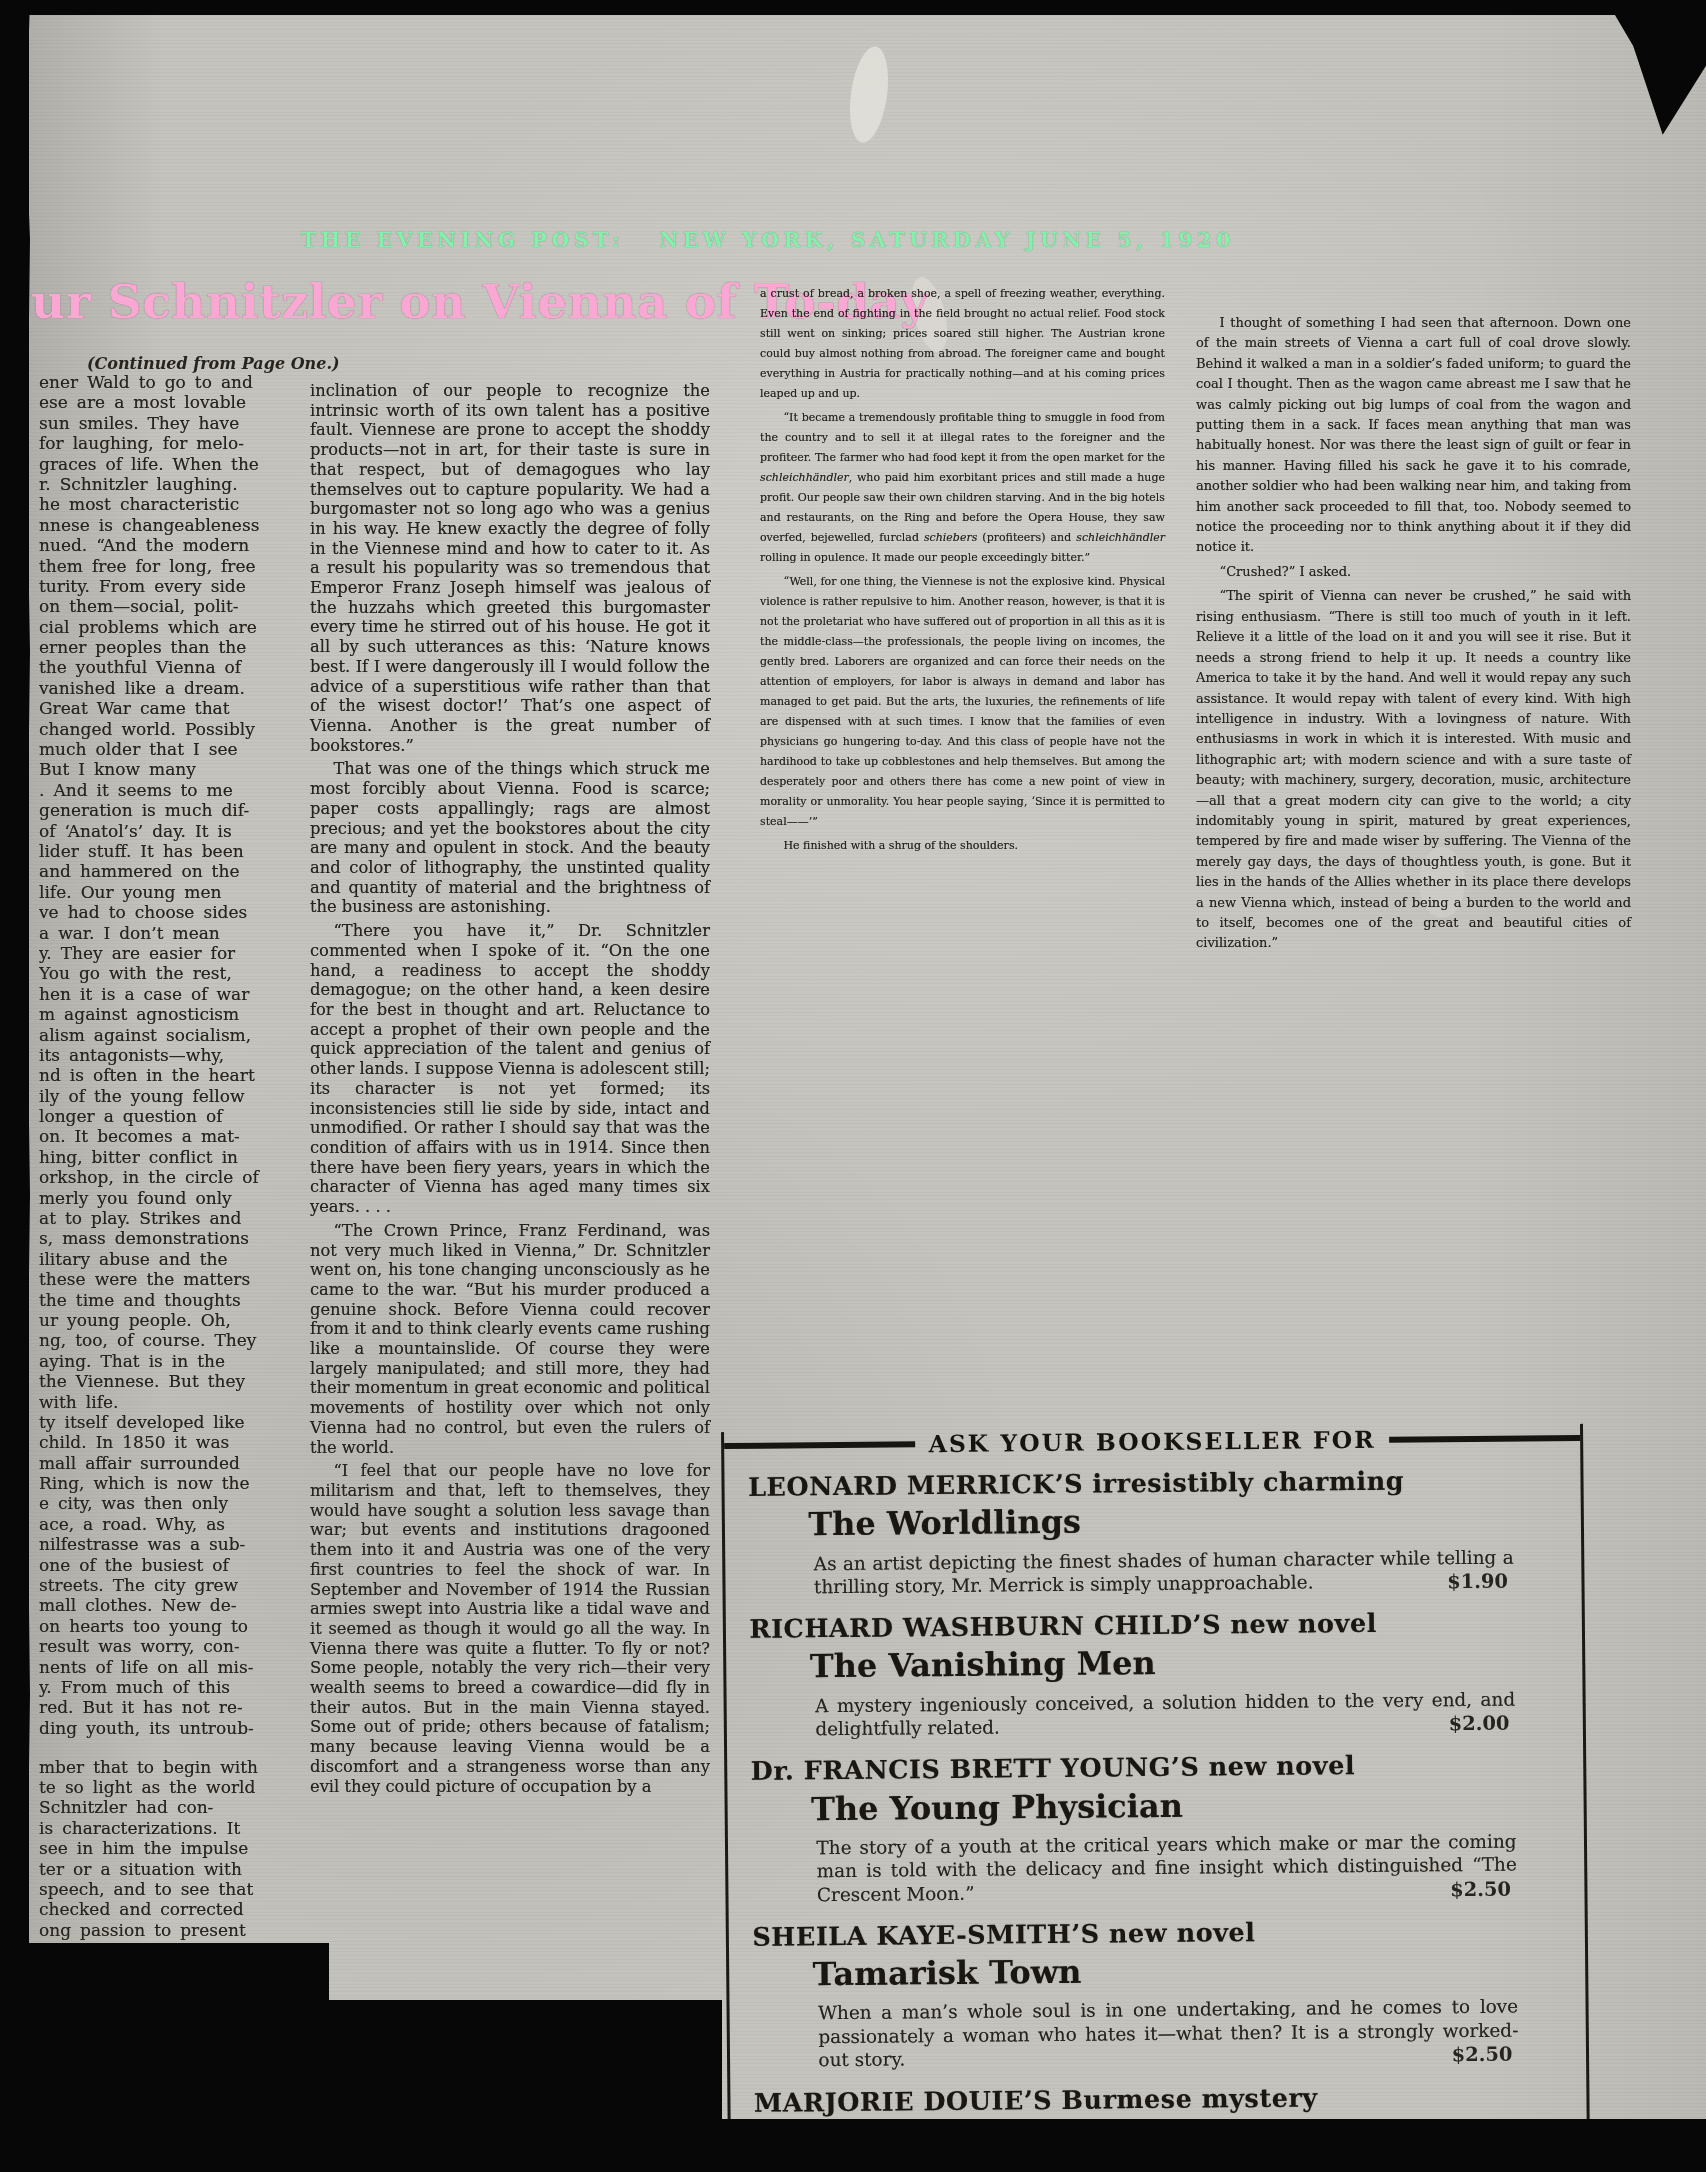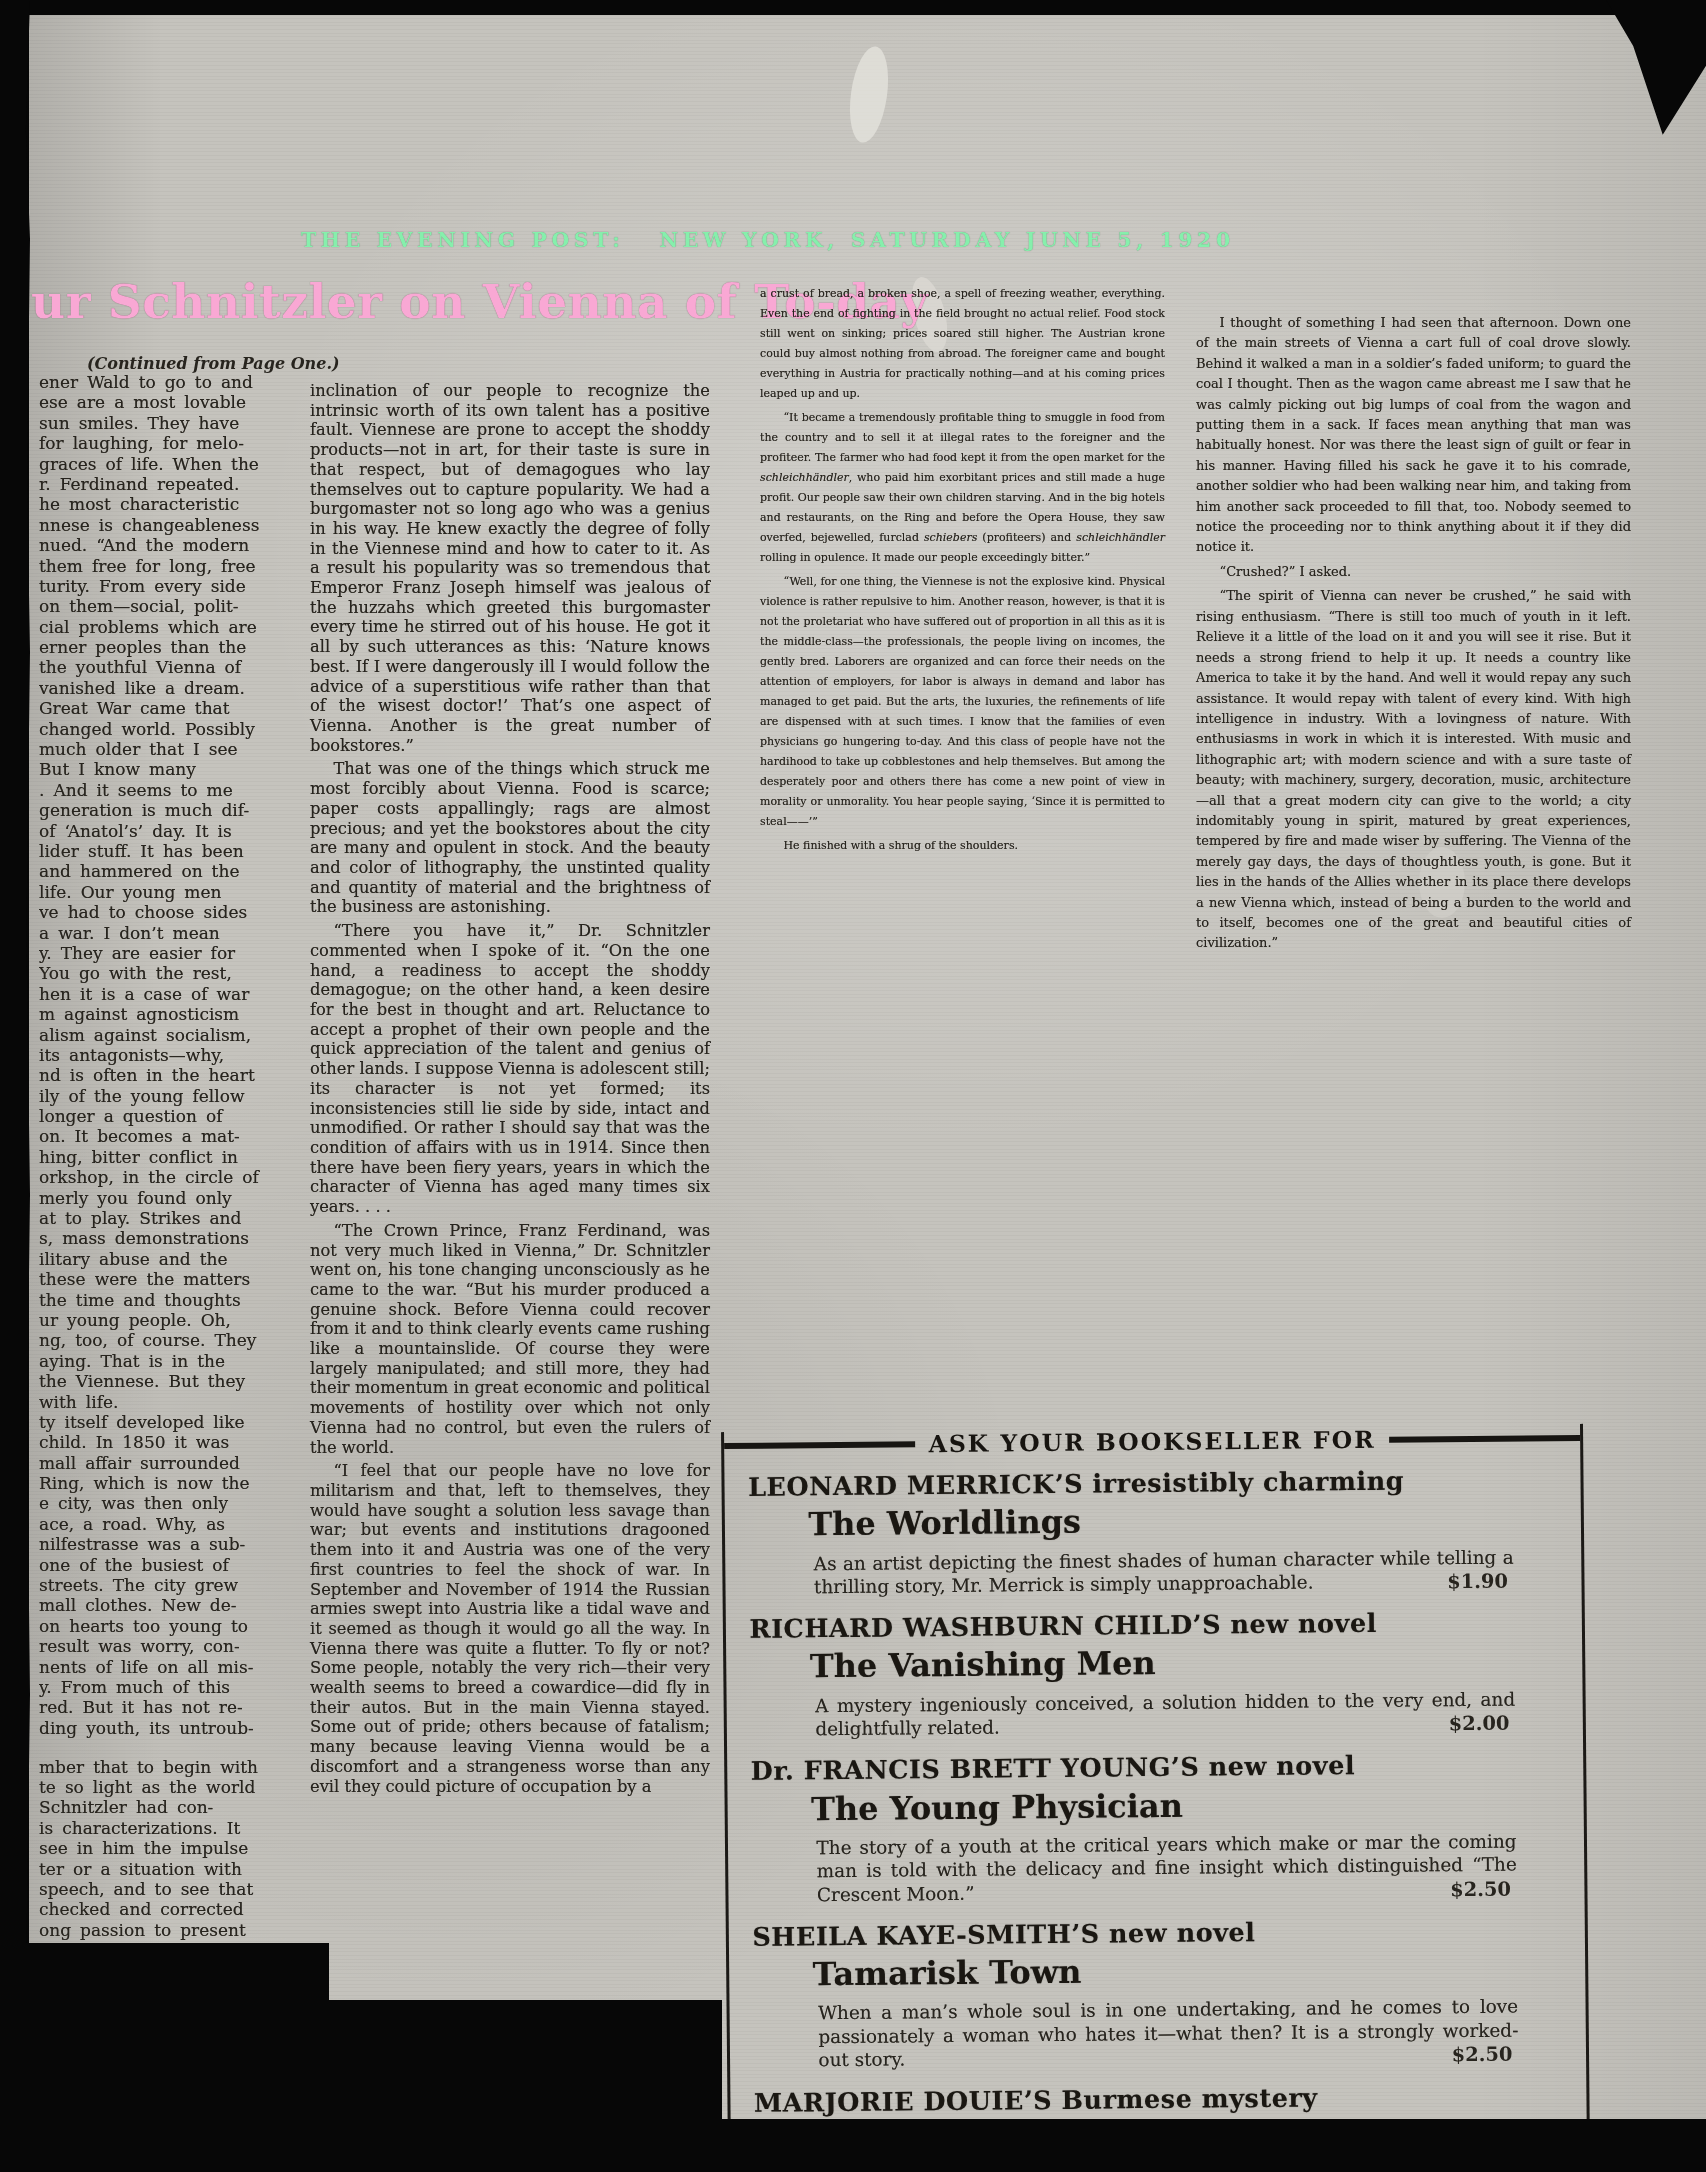--- a/index.html
+++ b/index.html
@@ -93,21 +93,21 @@
   <div class="masthead">THE EVENING POST:   NEW YORK, SATURDAY JUNE 5, 1920</div>
   <div class="headline">ur Schnitzler on Vienna of To-day</div>
   <div class="continued">(Continued from Page One.)</div>
 
   <div class="col col1">
       <div class="cut-line">ener Wald to go to and</div>
       <div class="cut-line">ese are a most lovable</div>
       <div class="cut-line">sun smiles. They have</div>
       <div class="cut-line">for laughing, for melo-</div>
       <div class="cut-line">graces of life. When the</div>
-      <div class="cut-line">r. Ferdinand repeated.</div>
+      <div class="cut-line">r. Schnitzler laughing.</div>
       <div class="cut-line">he most characteristic</div>
       <div class="cut-line">nnese is changeableness</div>
       <div class="cut-line">nued. “And the modern</div>
       <div class="cut-line">them free for long, free</div>
       <div class="cut-line">turity. From every side</div>
       <div class="cut-line">on them—social, polit-</div>
       <div class="cut-line">cial problems which are</div>
       <div class="cut-line">erner peoples than the</div>
       <div class="cut-line">the youthful Vienna of</div>
       <div class="cut-line">vanished like a dream.</div>

